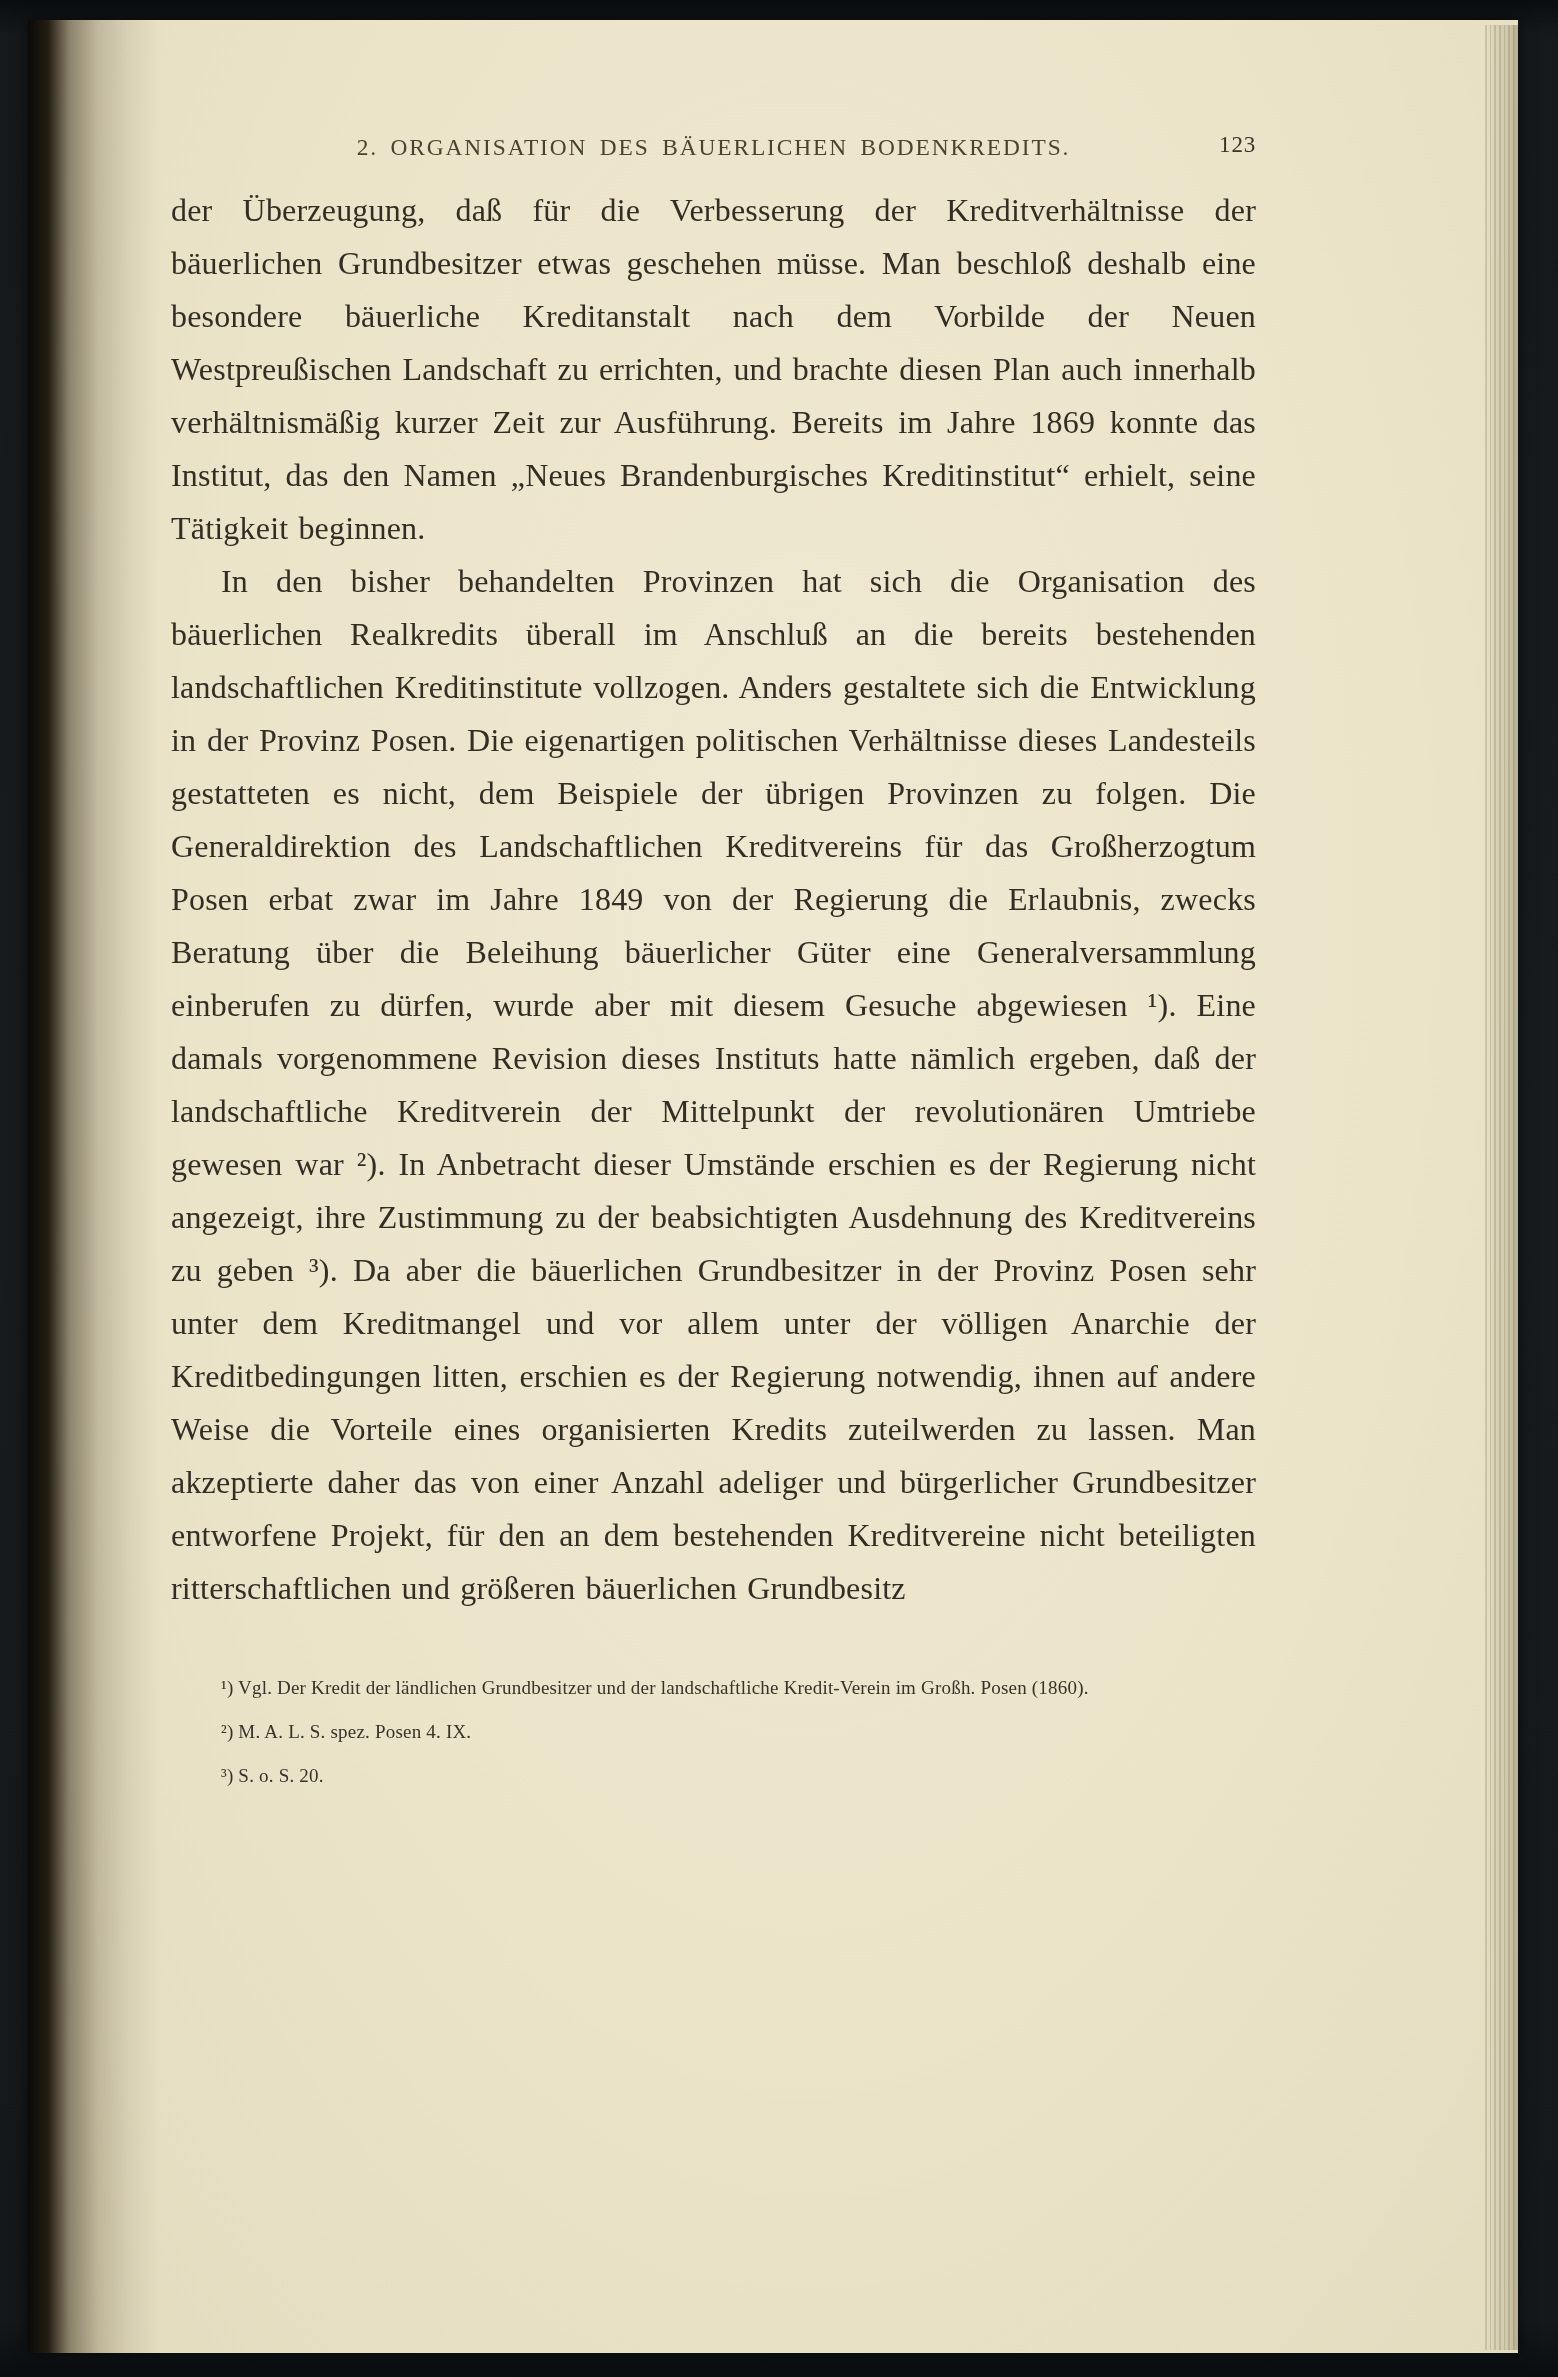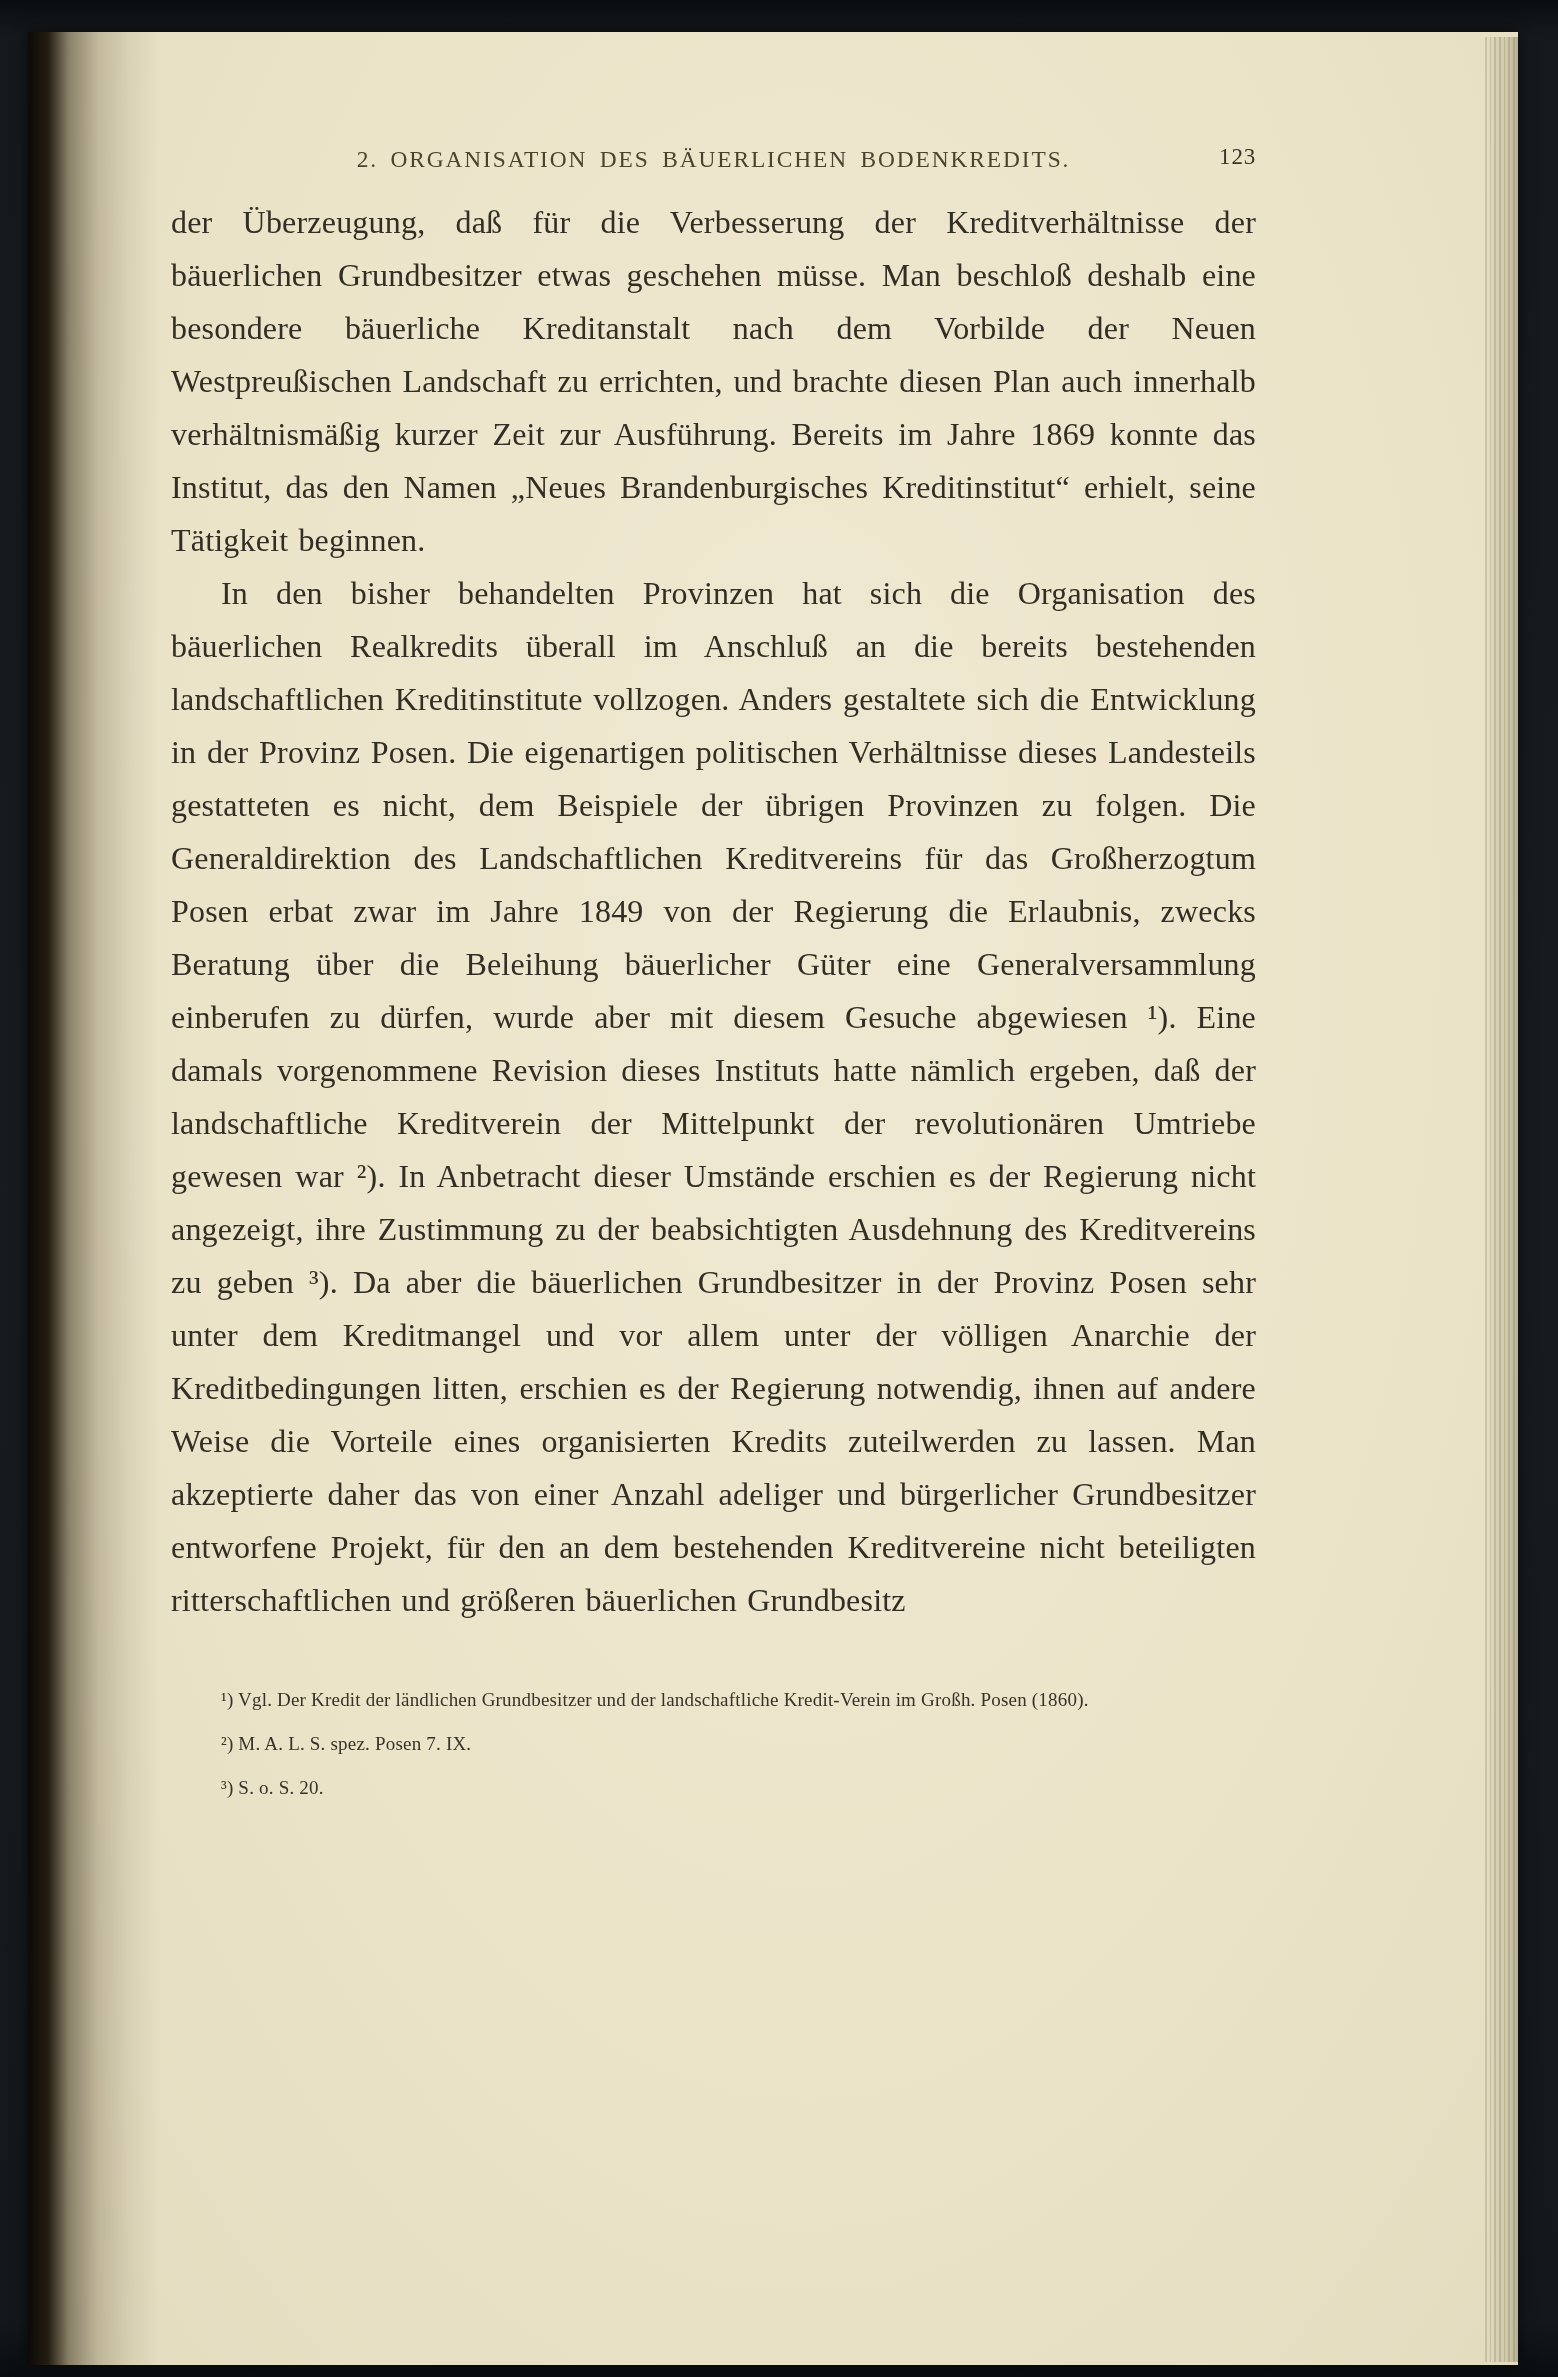--- a/index.html
+++ b/index.html
@@ -15,21 +15,21 @@
     font-family: "Liberation Serif", "DejaVu Serif", serif;
   }
   .scan {
     position: absolute;
     inset: 0;
     background: linear-gradient(180deg, #0a0d0f 0px, #15191c 35px, #171b1e 50%, #14181b calc(100% - 55px), #0a0d0f 100%);
   }
   .page {
     position: absolute;
     left: 28px;
-    top: 32px;
+    top: 20px;
     width: 1490px;
     height: 2333px;
     background: radial-gradient(ellipse at 52% 38%, #f0e9d2 0%, #ebe4c9 55%, #e3dbbe 100%);
     box-shadow: 0 0 14px rgba(0,0,0,0.6);
   }
   .gutter-shadow {
     position: absolute;
     left: 0; top: 0; bottom: 0;
     width: 132px;
     background: linear-gradient(90deg,
@@ -114,20 +114,20 @@
         <span class="page-number">123</span>
       </div>
 
       <div class="body-text">
         <p class="para no-indent">der Überzeugung, daß für die Verbesserung der Kreditverhältnisse der bäuerlichen Grundbesitzer etwas geschehen müsse. Man beschloß deshalb eine besondere bäuerliche Kreditanstalt nach dem Vorbilde der Neuen Westpreußischen Landschaft zu errichten, und brachte diesen Plan auch innerhalb verhältnismäßig kurzer Zeit zur Ausführung. Bereits im Jahre 1869 konnte das Institut, das den Namen „Neues Brandenburgisches Kreditinstitut“ erhielt, seine Tätigkeit beginnen.</p>
         <p class="para indent">In den bisher behandelten Provinzen hat sich die Organisation des bäuerlichen Realkredits überall im Anschluß an die bereits bestehenden landschaftlichen Kreditinstitute vollzogen. Anders gestaltete sich die Entwicklung in der Provinz Posen. Die eigenartigen politischen Verhältnisse dieses Landesteils gestatteten es nicht, dem Beispiele der übrigen Provinzen zu folgen. Die Generaldirektion des Landschaftlichen Kreditvereins für das Großherzogtum Posen erbat zwar im Jahre 1849 von der Regierung die Erlaubnis, zwecks Beratung über die Beleihung bäuerlicher Güter eine Generalversammlung einberufen zu dürfen, wurde aber mit diesem Gesuche abgewiesen ¹). Eine damals vorgenommene Revision dieses Instituts hatte nämlich ergeben, daß der landschaftliche Kreditverein der Mittelpunkt der revolutionären Umtriebe gewesen war ²). In Anbetracht dieser Umstände erschien es der Regierung nicht angezeigt, ihre Zustimmung zu der beabsichtigten Ausdehnung des Kreditvereins zu geben ³). Da aber die bäuerlichen Grundbesitzer in der Provinz Posen sehr unter dem Kreditmangel und vor allem unter der völligen Anarchie der Kreditbedingungen litten, erschien es der Regierung notwendig, ihnen auf andere Weise die Vorteile eines organisierten Kredits zuteilwerden zu lassen. Man akzeptierte daher das von einer Anzahl adeliger und bürgerlicher Grundbesitzer entworfene Projekt, für den an dem bestehenden Kreditvereine nicht beteiligten ritterschaftlichen und größeren bäuerlichen Grundbesitz</p>
       </div>
 
       <div class="footnotes">
         <p class="footnote">¹) Vgl. Der Kredit der ländlichen Grundbesitzer und der landschaftliche Kredit-Verein im Großh. Posen (1860).</p>
-        <p class="footnote">²) M. A. L. S. spez. Posen 7. IX.</p>
+        <p class="footnote">²) M. A. L. S. spez. Posen 4. IX.</p>
         <p class="footnote">³) S. o. S. 20.</p>
       </div>
 
     </div>
   </div>
 </div>
 
 
 </body></html>

